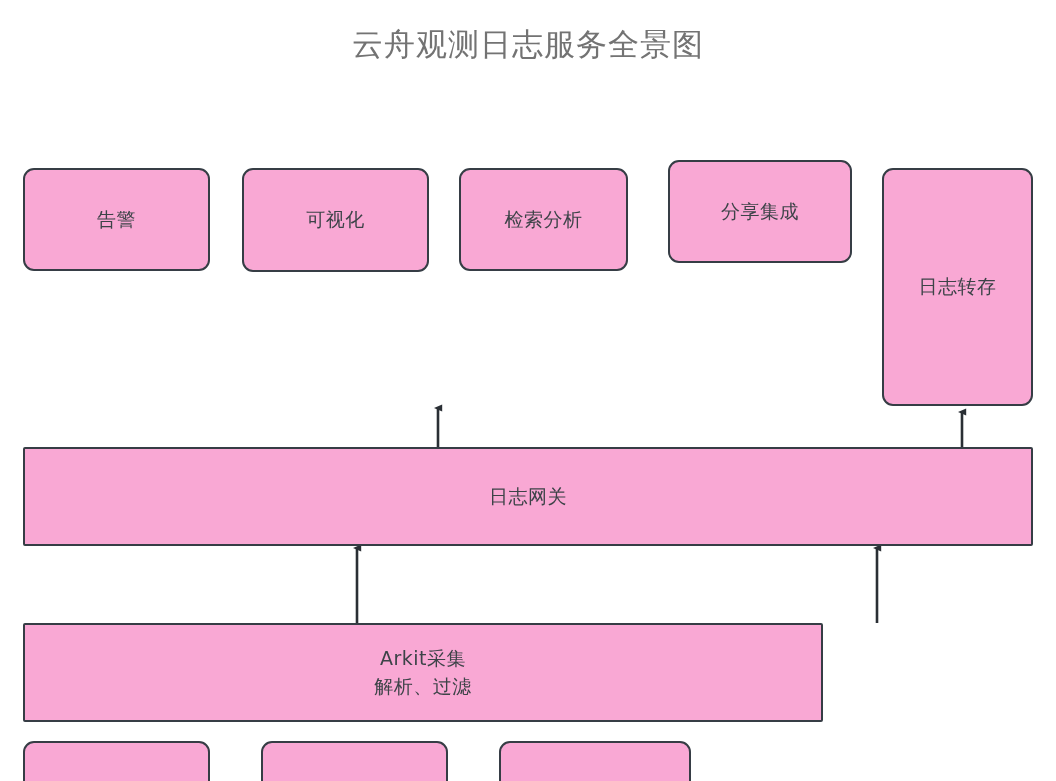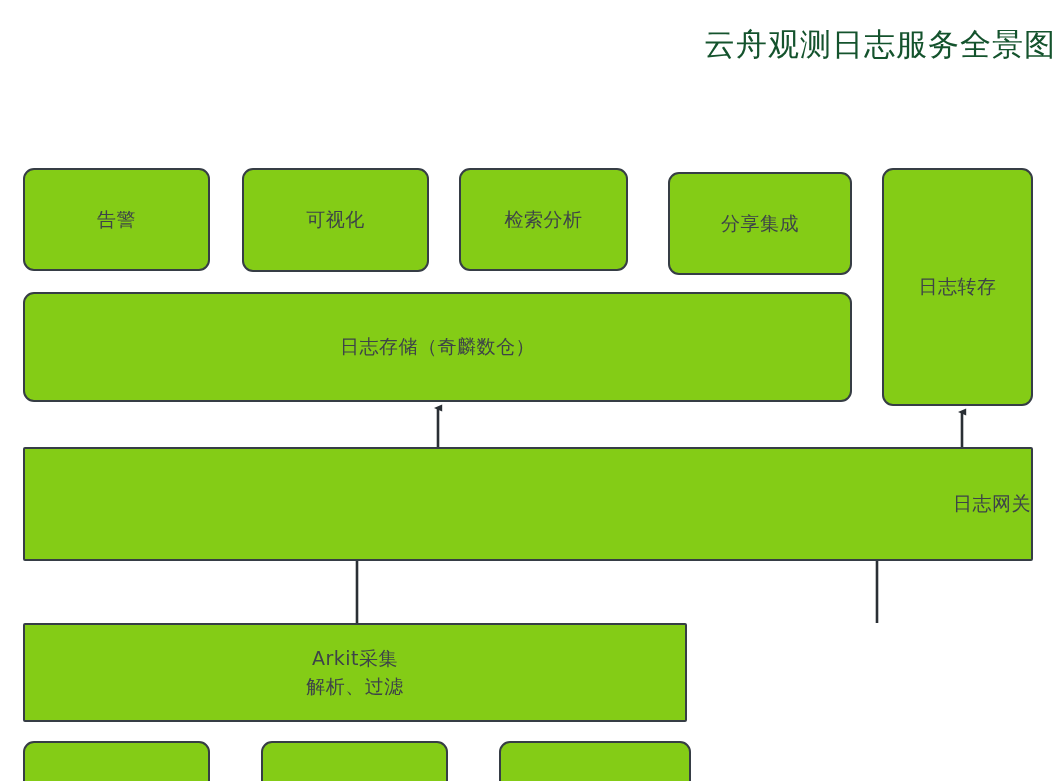--- a/index.html
+++ b/index.html
@@ -22,64 +22,64 @@
     inset: 0;
     width: 1056px;
     height: 781px;
   }
 
   .diagram-title {
     position: absolute;
     left: 0;
     top: 24px;
     width: 1056px;
-    text-align: right;
+    text-align: center;
     font-size: 31px;
     font-weight: 400;
     letter-spacing: 1px;
-    color: #14532d;
+    color: #737373;
     white-space: nowrap;
   }
 
   .node {
     position: absolute;
     box-sizing: border-box;
-    background: #84cc16;
+    background: #f9a8d4;
     border: 2.4px solid #363d45;
     display: flex;
     align-items: center;
     justify-content: center;
     text-align: center;
     font-size: 19px;
     line-height: 1.45;
     color: #3d4348;
     letter-spacing: 0.5px;
   }
   .node.rounded { border-radius: 11px; }
   .node.sharp   { border-radius: 2px; }
 
   .node-label { display: block; white-space: pre-line; }
 
   
   .n-alert    { left: 23px;  top: 168px; width: 187px; height: 103px; }
   .n-visual   { left: 242px; top: 168px; width: 187px; height: 104px; }
   .n-search   { left: 459px; top: 168px; width: 169px; height: 103px; }
-  .n-share    { left: 668px; top: 172px; width: 184px; height: 103px; }
+  .n-share    { left: 668px; top: 160px; width: 184px; height: 103px; }
 
   
   .n-dump     { left: 882px; top: 168px; width: 151px; height: 238px; }
 
   
   .n-storage  { left: 23px;  top: 292px; width: 829px; height: 110px; }
 
   
-  .n-gateway  { left: 23px;  top: 447px; width: 1010px; height: 114px; justify-content: flex-end; }
+  .n-gateway  { left: 23px;  top: 447px; width: 1010px; height: 99px; }
 
   
-  .n-arkit    { left: 23px;  top: 623px; width: 664px; height: 99px; }
+  .n-arkit    { left: 23px;  top: 623px; width: 800px; height: 99px; }
   .n-biz      { left: 731px; top: 623px; width: 302px; height: 158px; }
 
   
   .n-src1     { left: 23px;  top: 741px; width: 187px; height: 60px; }
   .n-src2     { left: 261px; top: 741px; width: 187px; height: 60px; }
   .n-src3     { left: 499px; top: 741px; width: 192px; height: 60px; }
   .n-bottom-cut { font-size: 19px; align-items: flex-end; padding-bottom: 2px; overflow: hidden; }
 
   svg.connectors {
     position: absolute;
@@ -134,23 +134,20 @@
   </div>
 
   <div class="node rounded n-share">
     <span class="node-label">分享集成</span>
   </div>
 
   <div class="node rounded n-dump">
     <span class="node-label">日志转存</span>
   </div>
 
-  <div class="node rounded n-storage">
-    <span class="node-label">日志存储（奇麟数仓）</span>
-  </div>
 
   <div class="node sharp n-gateway">
     <span class="node-label">日志网关</span>
   </div>
 
   <div class="node sharp n-arkit">
     <span class="node-label">Arkit采集
 解析、过滤</span>
   </div>
 

